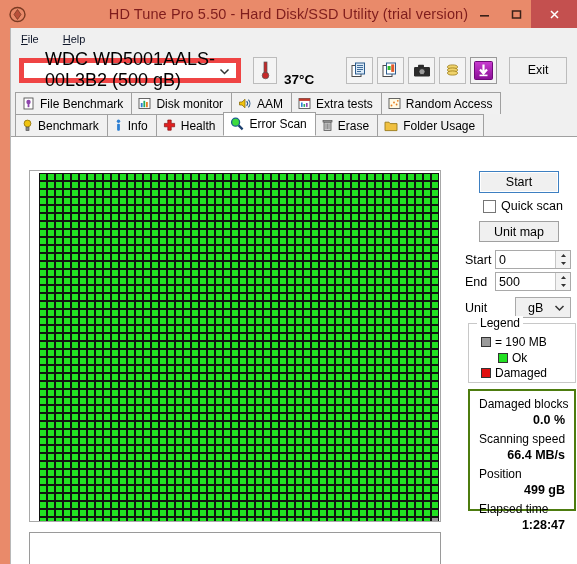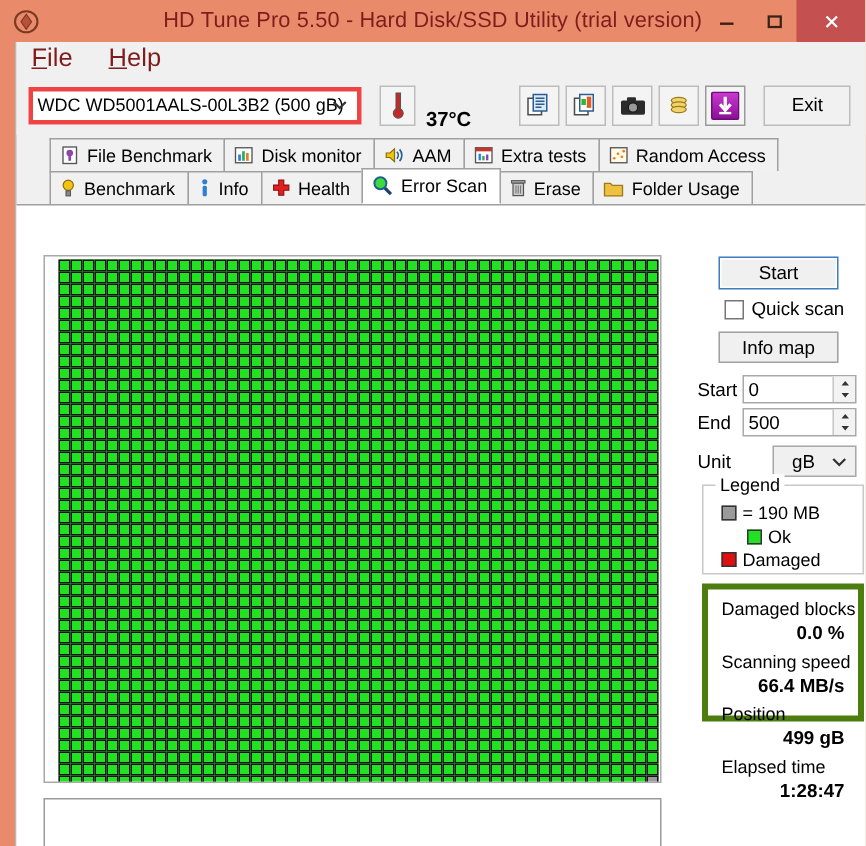--- a/index.html
+++ b/index.html
@@ -61,43 +61,43 @@
 
   
   #menubar {
     position: absolute; left: 0; top: 0;
     width: 567px; height: 22px;
     background: #f0f0f0;
     display: flex; align-items: center;
     padding-left: 8px;
   }
   .menu-item {
-    font-size: 17px;
-    color: #7f1d1d;
+    font-size: 11px;
+    color: #0f172a;
     padding: 2px 10px 2px 2px;
     margin-right: 12px;
     cursor: default;
   }
   .menu-item u { text-decoration: underline; }
 
   
   #toolbar {
     position: absolute; left: 0; top: 22px;
     width: 567px; height: 40px;
     background: #f0f0f0;
     display: flex; align-items: center;
   }
   #drive-select {
     margin-left: 8px;
     width: 222px; height: 25px;
     background: #ffffff;
-    border: 3px solid #ef4444;
+    border: 5px solid #ef4444;
     display: flex; align-items: center;
-    font-size: 12px; color: #000;
-    padding-left: 3px;
+    font-size: 18px; color: #000;
+    padding-left: 21px;
     position: relative;
     cursor: default;
   }
   #drive-select .dd-arrow {
     position: absolute; right: 6px; top: 50%;
     transform: translateY(-50%);
   }
   #temp-box {
     margin-left: 12px;
     height: 27px; width: 24px;
@@ -129,21 +129,21 @@
     display: flex; align-items: center; justify-content: center;
     font-size: 12.5px; color: #000;
     cursor: default;
   }
 
   
   #tabs {
     position: absolute; left: 0; top: 62px;
     width: 567px; height: 48px;
   }
-  .tab-row { position: absolute; left: 22px; display: flex; }
+  .tab-row { position: absolute; left: 4px; display: flex; }
   #tab-row-top { top: 2px; }
   #tab-row-bottom { top: 24px; }
   .tab {
     height: 22px;
     background: #f1f1f1;
     border: 1px solid #a0a0a0;
     border-bottom: none;
     display: flex; align-items: center;
     padding: 0 8px 0 6px;
     font-size: 12px; color: #000;
@@ -298,22 +298,22 @@
     font-size: 12px; color: #000;
   }
   #lg-0 { top: 11px; }
   #lg-1 { top: 27px; padding-left: 17px; }
   #lg-2 { top: 42px; }
   .sw { width: 10px; height: 10px; border: 1px solid #333; margin-right: 4px; }
 
   
   #stats-group {
     position: absolute; left: 5px; top: 252px;
-    width: 108px; height: 92px;
-    border: 4px solid #4d7c0f;
+    width: 108px; height: 122px;
+    border: 2px solid #4d7c0f;
     background: #ffffff;
   }
   .stat-label {
     position: absolute; left: 9px;
     font-size: 12px; color: #000;
   }
   .stat-value {
     position: absolute; right: 9px;
     font-size: 12.5px; font-weight: bold; color: #000;
   }
@@ -2753,21 +2753,21 @@
 
       <div id="right-panel">
 
         <div id="start-btn">Start</div>
 
         <div id="quick-scan-row">
           <div id="quick-scan-box"></div>
           <span>Quick scan</span>
         </div>
 
-        <div id="speed-map-btn">Info map</div>
+        <div id="speed-map-btn">Unit map</div>
 
         <div class="field-row" id="row-start">
           <span class="field-label">Start</span>
           <div class="spin-field">
             <span>0</span>
             <div class="spin-btns">
               <div>
                   <svg width="7" height="5" viewBox="0 0 7 5">
                     <path d="M3.5 1 L6 4 L1 4 Z" fill="#333"></path>
                   </svg>

